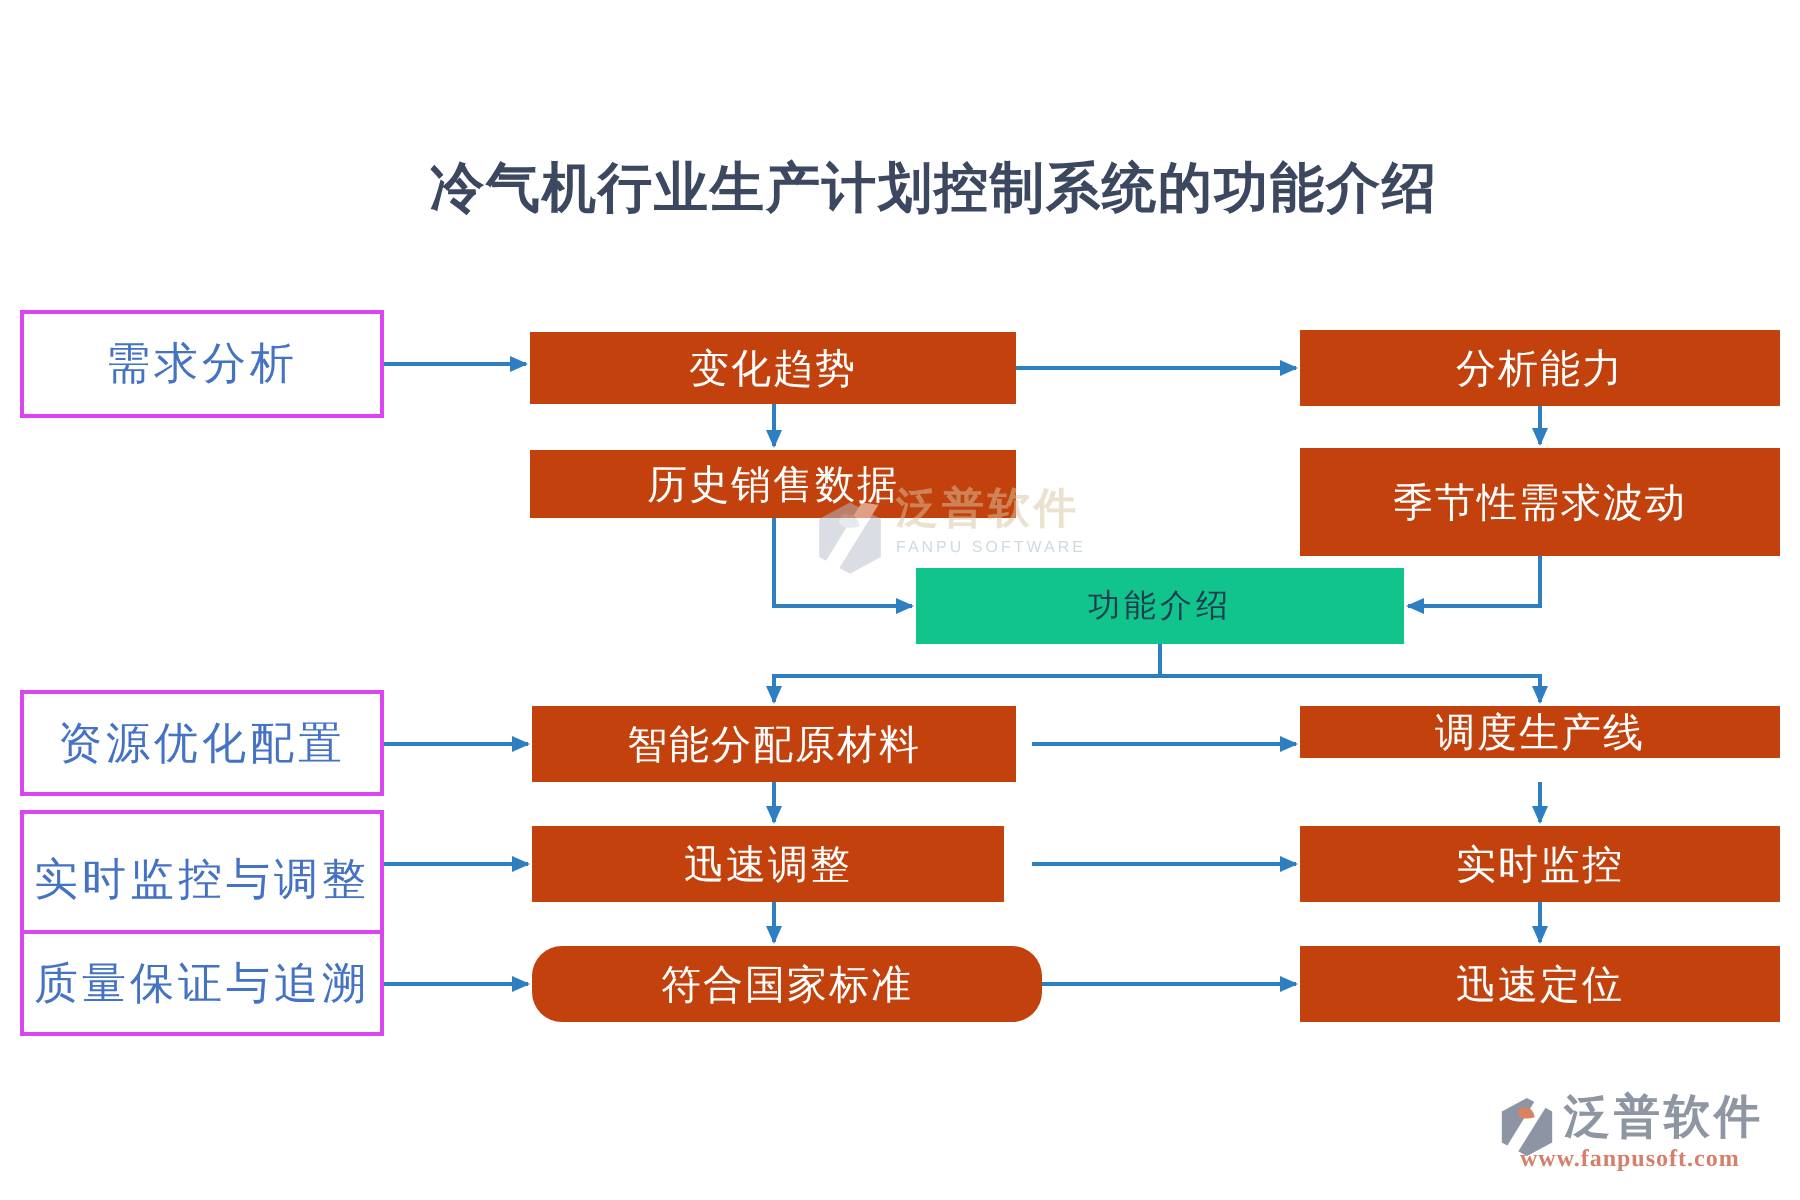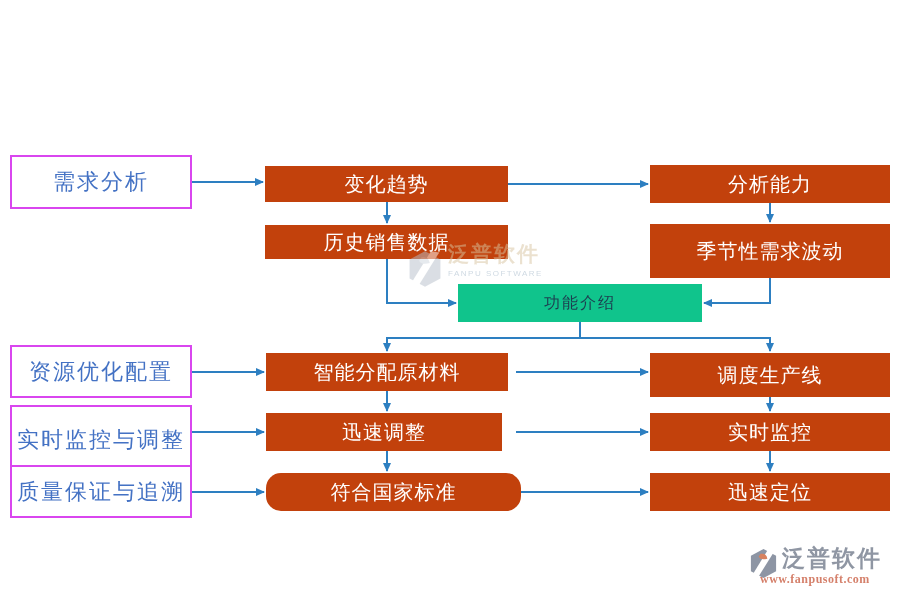--- a/index.html
+++ b/index.html
@@ -29,20 +29,21 @@
   .footer-logo{position:absolute;left:748px;top:547px;z-index:3;display:flex;align-items:flex-start;}
   .fp-text{margin-left:3px;}
   .fp-name{font-size:23px;font-weight:600;letter-spacing:2px;color:#8f96a3;line-height:23px;}
   .fp-url{font-size:12px;font-weight:700;letter-spacing:.5px;color:#d5806b;margin-top:2px;margin-left:-22px;}
 </style>
 </head>
 <body>
 
 <div class="canvas">
 
+  <h1 class="title">冷气机行业生产计划控制系统的功能介绍</h1>
 
   <svg class="connectors" width="900" height="600">
     <defs>
       <marker id="arw" markerWidth="9" markerHeight="8" refX="8" refY="4" orient="auto" markerUnits="userSpaceOnUse">
         <path d="M0,0 L9,4 L0,8 Z" fill="#2d7fc1"></path>
       </marker>
     </defs>
     <g stroke="#2d7fc1" stroke-width="2" fill="none">
       <line x1="192" y1="182" x2="263" y2="182" marker-end="url(#arw)"></line>
       <line x1="508" y1="184" x2="648" y2="184" marker-end="url(#arw)"></line>
@@ -79,21 +80,21 @@
   <div class="node outline" style="left:10px;top:465px;width:182px;height:53px;">质量保证与追溯</div>
 
   <div class="node fill" style="left:265px;top:166px;width:243px;height:36px;">变化趋势</div>
   <div class="node fill" style="left:265px;top:225px;width:243px;height:34px;">历史销售数据</div>
   <div class="node fill" style="left:266px;top:353px;width:242px;height:38px;font-family:Liberation Serif, serif;">智能分配原材料</div>
   <div class="node fill" style="left:266px;top:413px;width:236px;height:38px;text-align:right;">迅速调整</div>
   <div class="node fill" style="left:266px;top:473px;width:255px;height:38px;border-radius:15px;">符合国家标准</div>
 
   <div class="node fill" style="left:650px;top:165px;width:240px;height:38px;">分析能力</div>
   <div class="node fill" style="left:650px;top:224px;width:240px;height:54px;">季节性需求波动</div>
-  <div class="node fill" style="left:650px;top:353px;width:240px;height:44px;">调度生产线</div>
+  <div class="node fill" style="left:650px;top:353px;width:240px;height:26px;">调度生产线</div>
   <div class="node fill" style="left:650px;top:413px;width:240px;height:38px;">实时监控</div>
   <div class="node fill" style="left:650px;top:473px;width:240px;height:38px;">迅速定位</div>
 
   <div class="node green" style="left:458px;top:284px;width:244px;height:38px;">功能介绍</div>
 
   <div class="watermark">
     <svg class="wm-icon" width="38" height="38" viewBox="0 0 32 32">
       <polygon points="16,1 29,8 29,24 16,31 3,24 3,8" fill="#b6bfca"></polygon>
       <polygon points="21,1 28,2 10,31 5,27" fill="#ffffff"></polygon>
       <path d="M13 6 q6 -1 7 5 q-7 2 -9 -2 z" fill="#cfd6de"></path>

